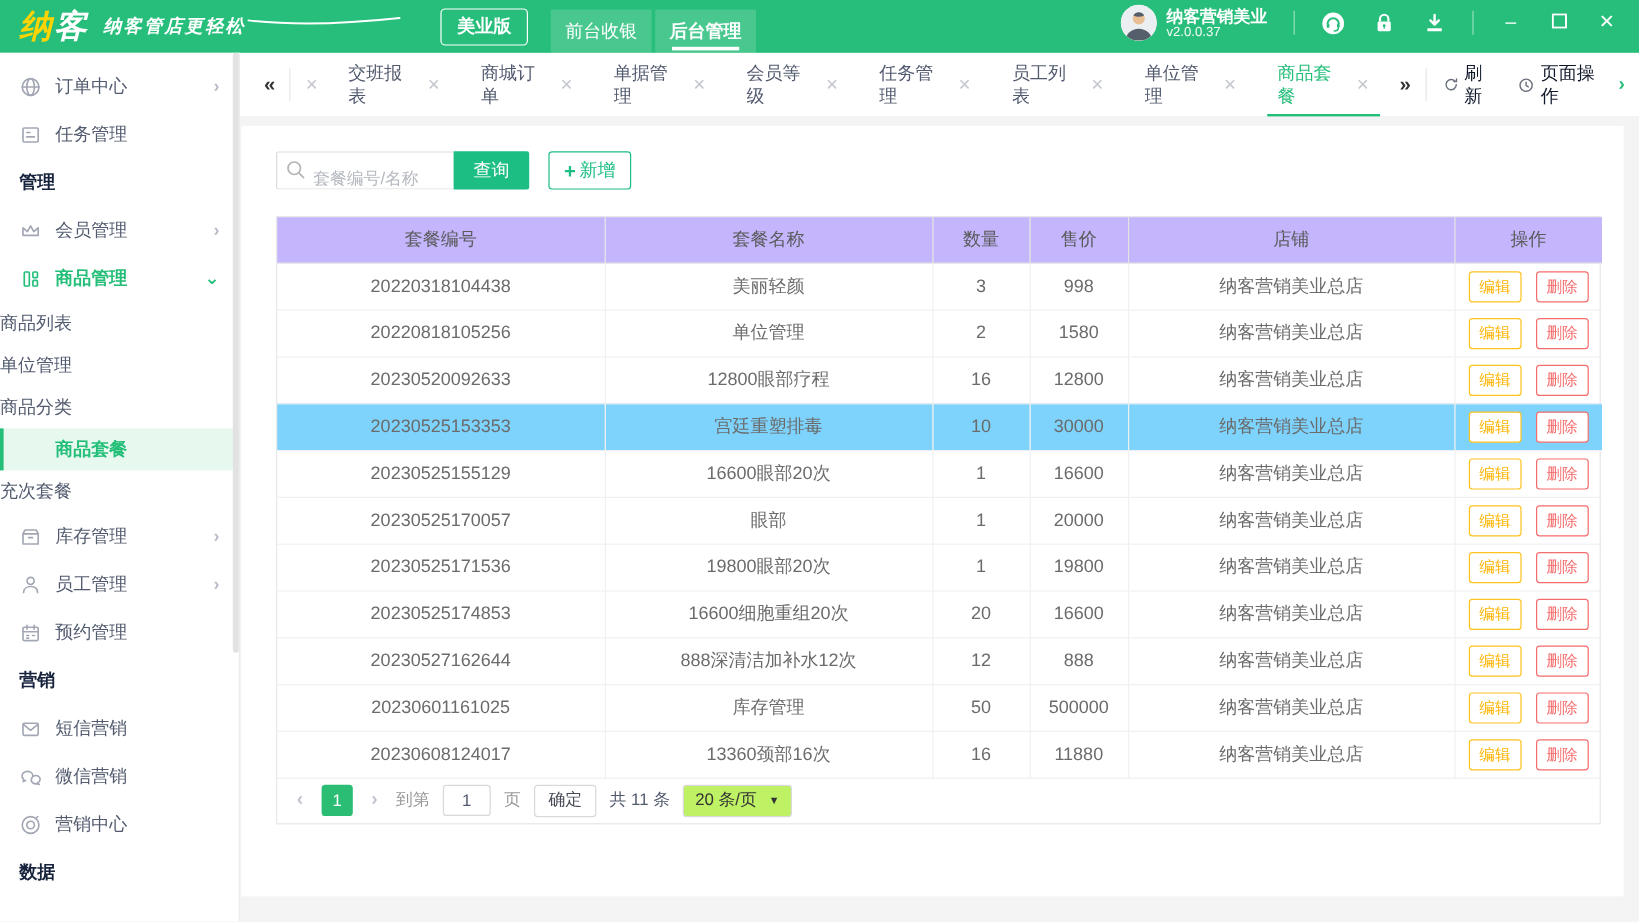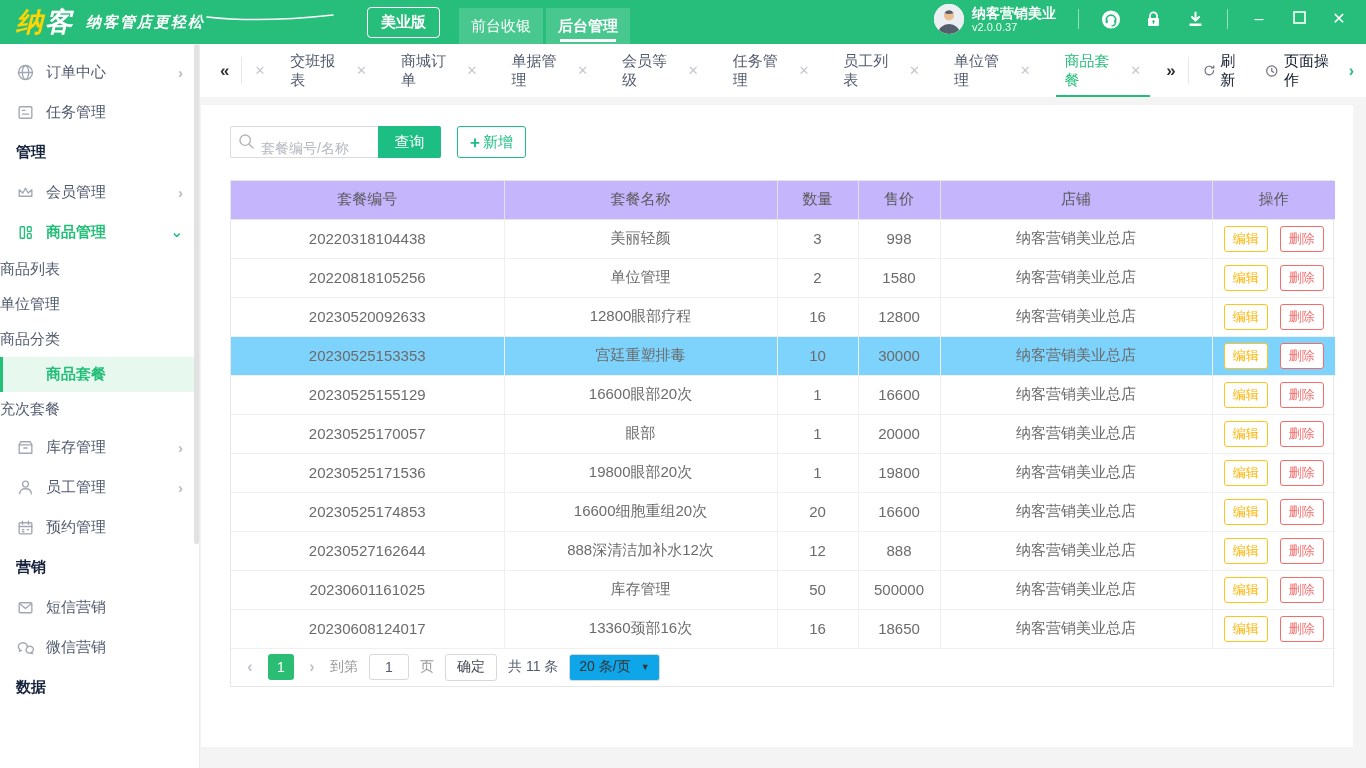--- a/index.html
+++ b/index.html
@@ -95,21 +95,21 @@
   .pagination { height:37px; display:flex; align-items:center; gap:11px; padding-left:12px; font-size:14px; color:#999; }
   .pg-arrow { color:#C0C4CC; font-size:16px; font-weight:700; cursor:pointer; width:14px; text-align:center; }
   .pg-page { width:26px; height:26px; background:#2BBD74; color:#fff; border-radius:3px; display:flex;
     align-items:center; justify-content:center; font-size:14px; cursor:pointer; }
   .pg-goto-input { width:40px; height:26px; border:1px solid #D9D9D9; border-radius:3px; text-align:center;
     font-size:14px; color:#515A6E; outline:none; font-family:inherit; }
   .pg-confirm { height:27px; padding:0 11px; background:#fff; border:1px solid #D9D9D9; border-radius:3px;
     color:#454A54; font-size:14px; cursor:pointer; font-family:inherit; }
   .pg-total { color:#515A6E; }
   .pg-size { height:27px; border:1px solid #D9D9D9; border-radius:3px; padding:0 9px; display:flex;
-    align-items:center; gap:10px; color:#333; cursor:pointer; background:#0ea5e9; }
+    align-items:center; gap:10px; color:#333; cursor:pointer; background:#bef264; }
   .pg-size .caret { font-size:9px; color:#333; }
 </style>
 </head>
 <body>
 
 <header class="topbar">
   <div class="logo-area">
     <div class="logo">纳客</div>
     <div class="tagline-wrap">
       <span class="tagline">纳客管店更轻松</span>
@@ -266,20 +266,30 @@
       </div>
       <div class="sb-item">
         <span class="s-icon">
             <svg width="19" height="19" viewBox="0 0 18 18">
               <path d="M10.8,8.2 a4.3,3.6 0 1 0 -7.2,2.6 l-0.4,1.8 1.9,-0.8"></path>
               <path d="M9.2,10.2 a3.4,3 0 1 1 4.6,3.4 l1.4,1.2 -2.2,-0.5 a3.4,3 0 0 1 -3.8,-4.1" transform="translate(0.6,0)"></path>
             </svg>
           </span>
         <span>微信营销</span>
       </div>
+      <div class="sb-item">
+        <span class="s-icon">
+            <svg width="19" height="19" viewBox="0 0 18 18">
+              <circle cx="9" cy="9" r="6.6"></circle>
+              <circle cx="9" cy="9" r="3"></circle>
+              <path d="M13.5,3.5 l1.2,-1.2"></path>
+            </svg>
+          </span>
+        <span>营销中心</span>
+      </div>
       <div class="sb-section">数据</div>
     </div>
     <div class="sb-scrollthumb"></div>
   </aside>
 
   <main class="main">
     <div class="tabbar">
       <span class="tb-left-ctrl">«</span>
       <span class="tb-divider"></span>
       <span class="tb-close-only">✕</span>
@@ -452,21 +462,21 @@
                 <td>库存管理</td>
                 <td>50</td>
                 <td>500000</td>
                 <td>纳客营销美业总店</td>
                 <td><span class="btn-edit">编辑</span><span class="btn-del">删除</span></td>
               </tr>
               <tr>
                 <td>20230608124017</td>
                 <td>13360颈部16次</td>
                 <td>16</td>
-                <td>18650</td>
+                <td>11880</td>
                 <td>纳客营销美业总店</td>
                 <td><span class="btn-edit">编辑</span><span class="btn-del">删除</span></td>
               </tr>
             </tbody>
           </table>
 
           <div class="pagination">
             <span class="pg-arrow">‹</span>
             <span class="pg-page">1</span>
             <span class="pg-arrow">›</span>

